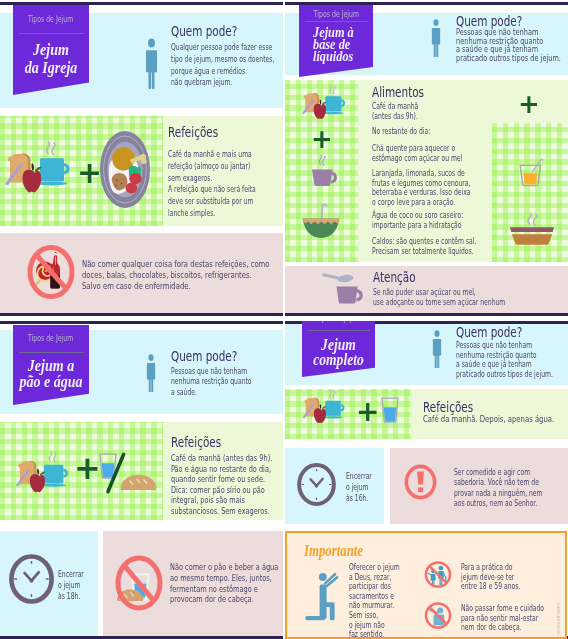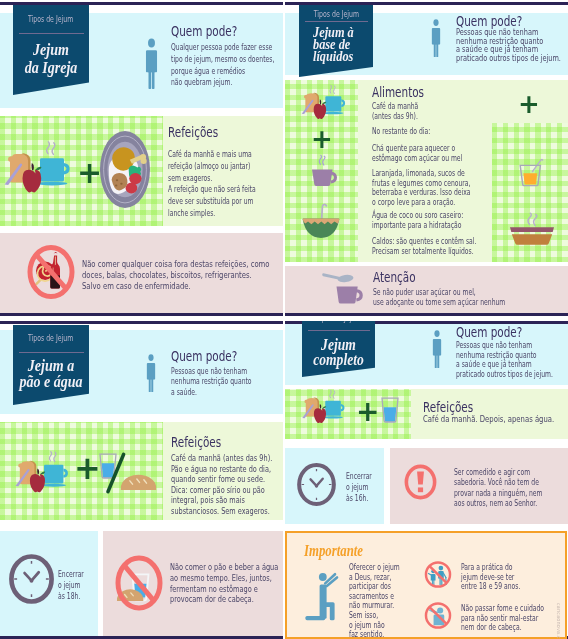--- a/index.html
+++ b/index.html
@@ -9,21 +9,21 @@
   .hr{position:absolute;background:#2b2356;height:3px;}
   .band{position:absolute;}
   .cyan{background:#d7f6fb;}
   .pg{background:#edf8d9;}
   .pink{background:#ecdcdc;}
   .cream{background:#fdeedd;}
   .gingham{position:absolute;background-color:#eefbdd;
     background-image:
       repeating-linear-gradient(90deg, rgba(142,240,60,.40) 0 5.4px, rgba(142,240,60,0) 5.4px 10.8px),
       repeating-linear-gradient(0deg, rgba(142,240,60,.40) 0 5.4px, rgba(142,240,60,0) 5.4px 10.8px);}
-  .ribbon{position:absolute;background:#0c4a6e;
+  .ribbon{position:absolute;background:#6d28d9;
     -webkit-clip-path:polygon(0 0,100% 0,100% 86%,0 100%);
     clip-path:polygon(0 0,100% 0,100% 86%,0 100%);}
   .eyebrow{position:absolute;left:0;right:0;text-align:center;color:#b9b5cc;
     font-size:8.6px;transform:scaleX(.8);}
   .rule{position:absolute;height:1px;background:#6f6a90;}
   .rtitle{position:absolute;left:0;right:0;text-align:center;color:#f2f0f6;
     font-family:"Liberation Serif",serif;font-style:italic;font-weight:700;
     line-height:1.1;white-space:pre;font-size:0;
     transform:scaleX(.85);transform-origin:center top;}
   .rtitle>div{line-height:1.1;}

